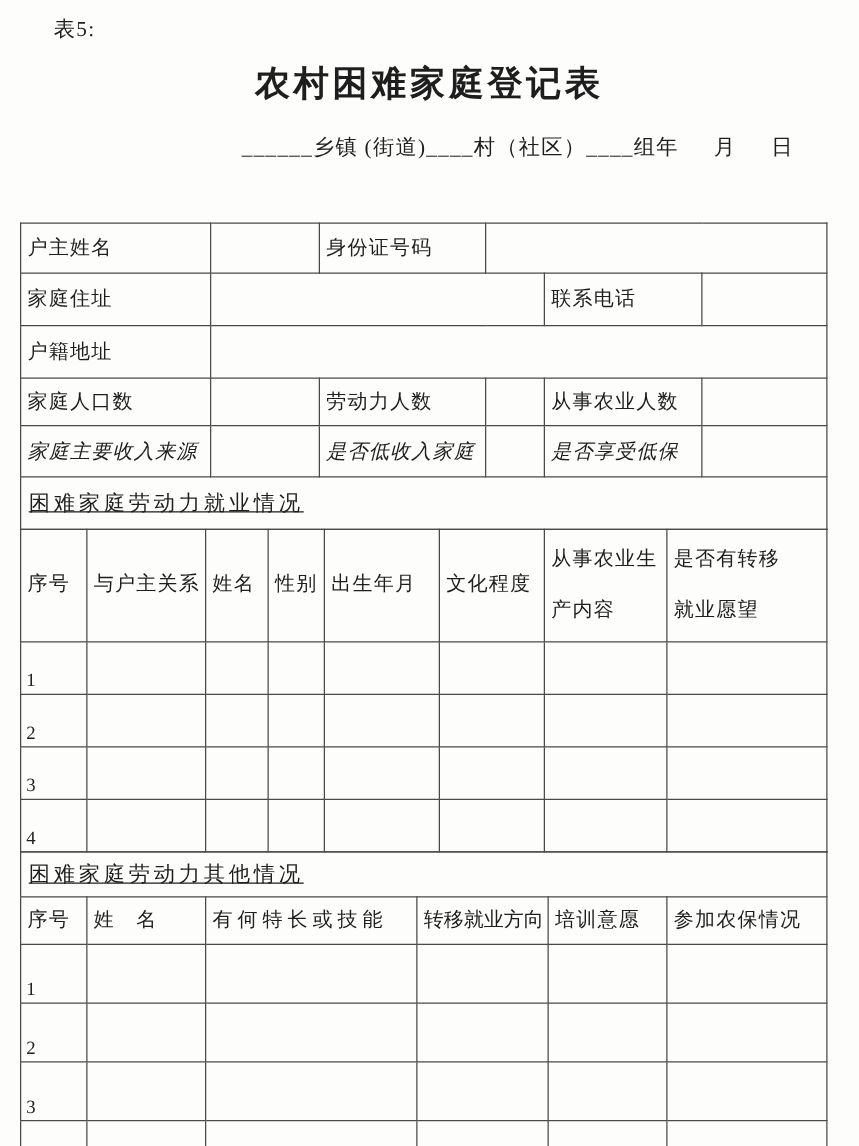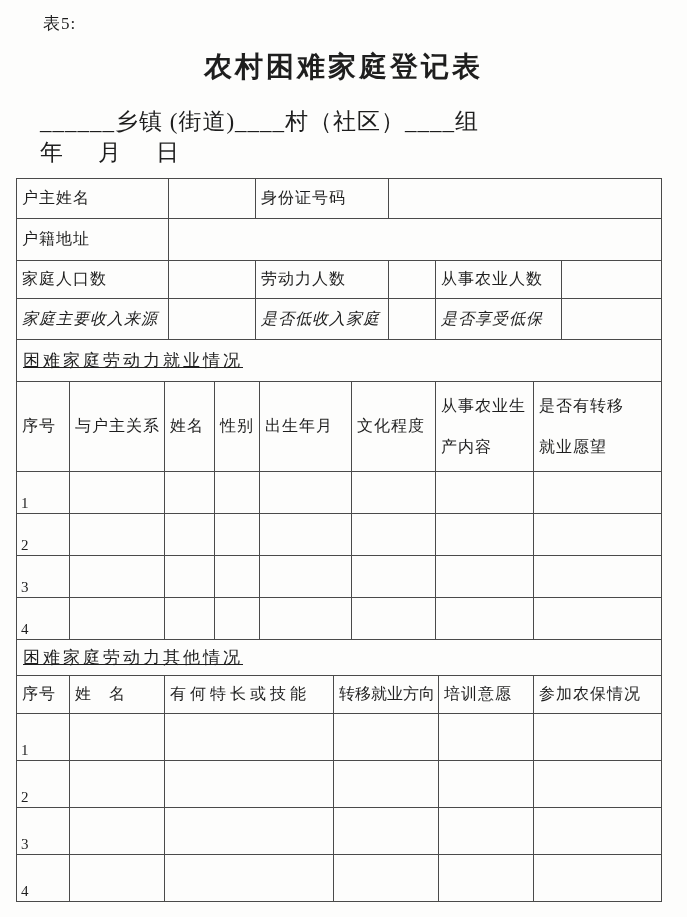--- a/index.html
+++ b/index.html
@@ -13,22 +13,21 @@
     position:absolute;left:43px;top:12px;
     font-size:17px;letter-spacing:1px;
   }
   .title{
     position:absolute;left:0;top:48px;width:100%;
     text-align:center;font-size:28px;font-weight:bold;letter-spacing:3px;
   }
   .subheader{
     position:absolute;left:40px;right:47px;top:106px;
     display:flex;justify-content:flex-end;align-items:baseline;
-    font-size:23px;
-    flex-direction:column;
+    font-size:17px;
   }
   .subheader .loc{letter-spacing:1px;}
   .subheader .date{letter-spacing:6px;}
   .grid{
     position:absolute;left:16px;top:140px;width:645px;margin-top:38px;
   }
   table{
     border-collapse:collapse;table-layout:fixed;width:645px;
   }
   table + table{margin-top:-1px;}
@@ -78,20 +77,26 @@
       <col style="width:47px">
         <col style="width:126px">
         <col style="width:100px">
     </colgroup>
     <tbody>
         <tr class="h40">
       <td>户主姓名</td>
       <td></td>
       <td>身份证号码</td>
       <td colspan="3"></td>
+    </tr>
+    <tr class="h42">
+      <td>家庭住址</td>
+      <td colspan="3"></td>
+      <td>联系电话</td>
+      <td></td>
     </tr>
     <tr class="h42">
       <td>户籍地址</td>
       <td colspan="5"></td>
     </tr>
     <tr class="h43">
       <td>家庭人口数</td>
       <td></td>
       <td>劳动力人数</td>
       <td></td>

